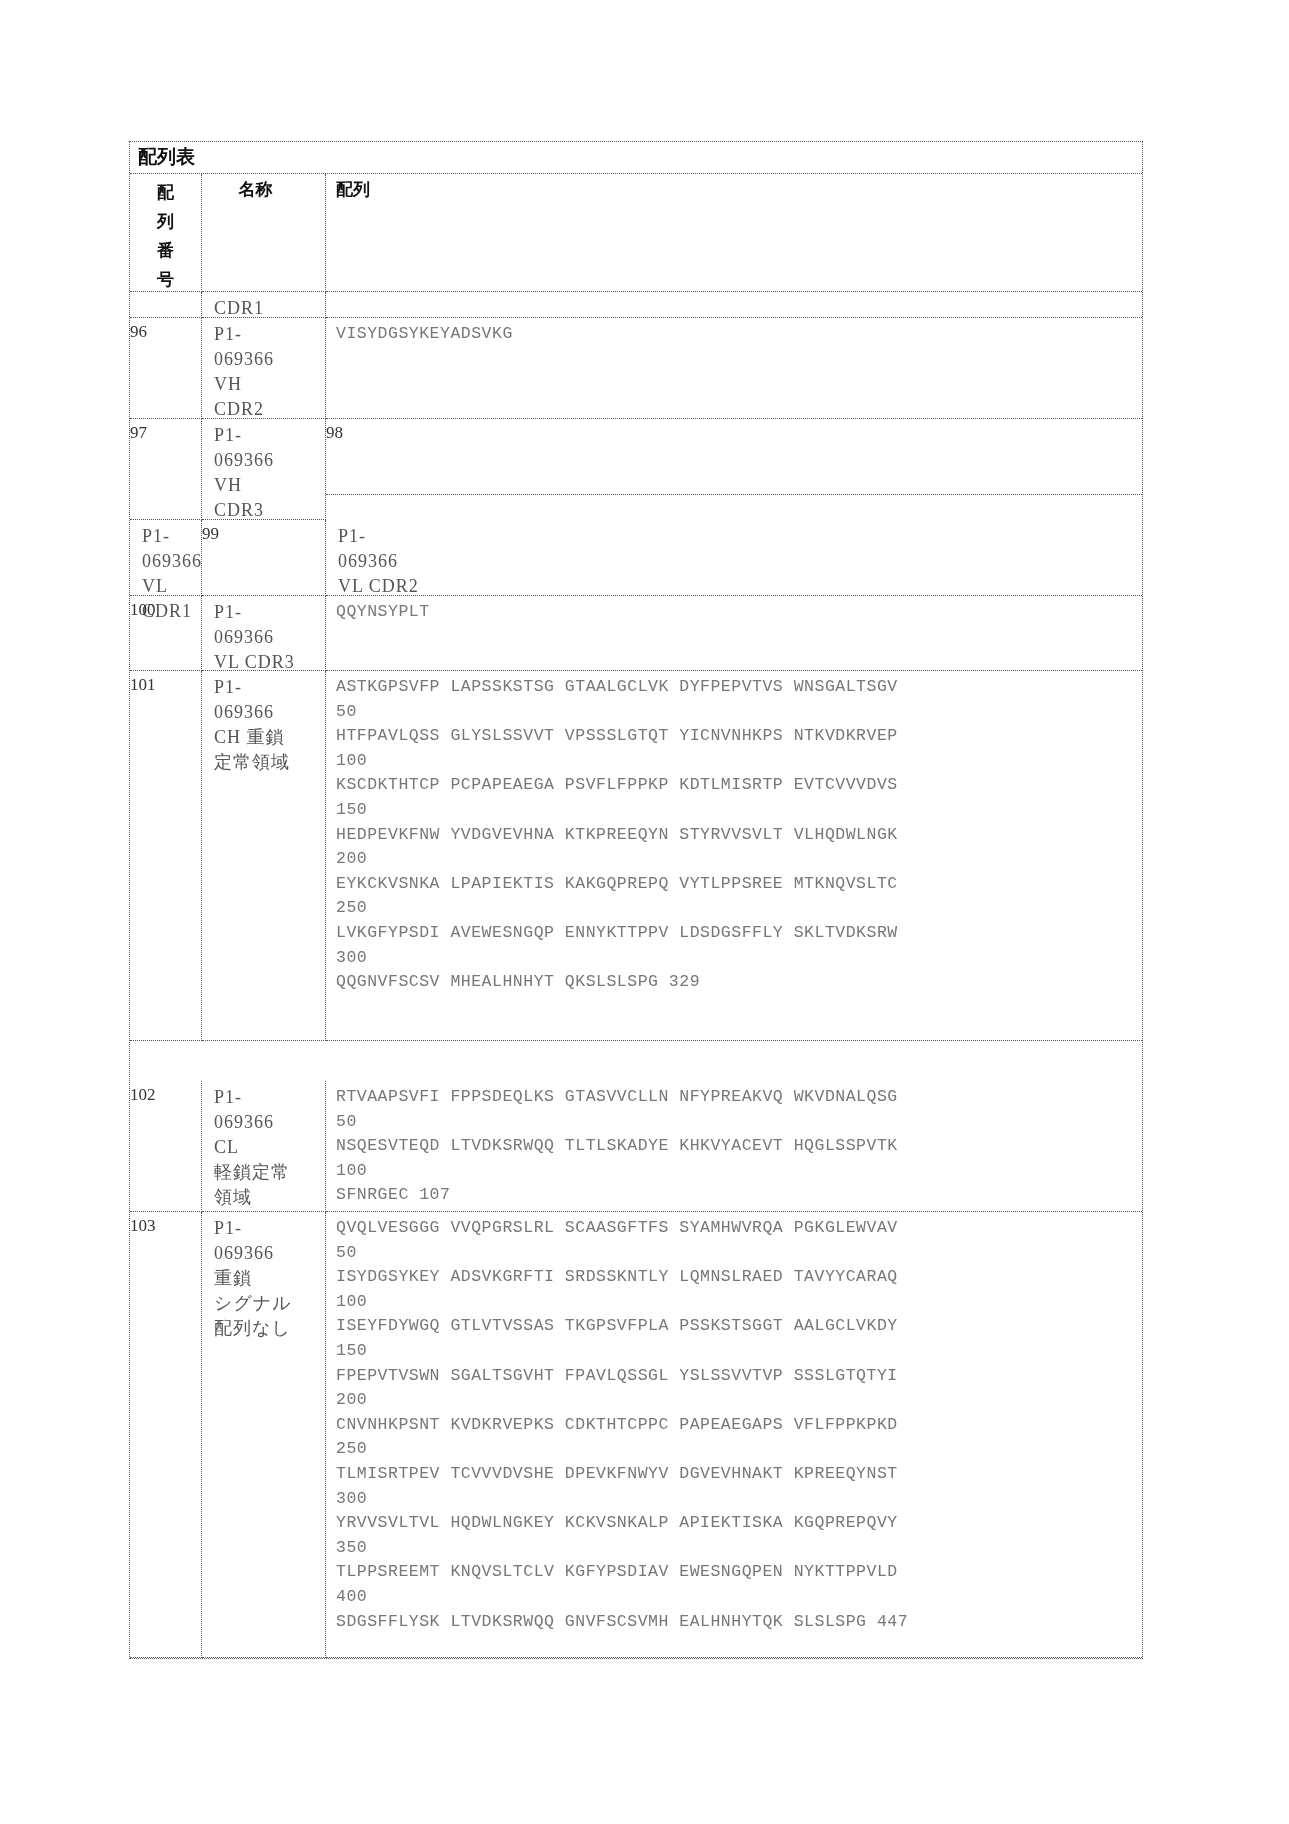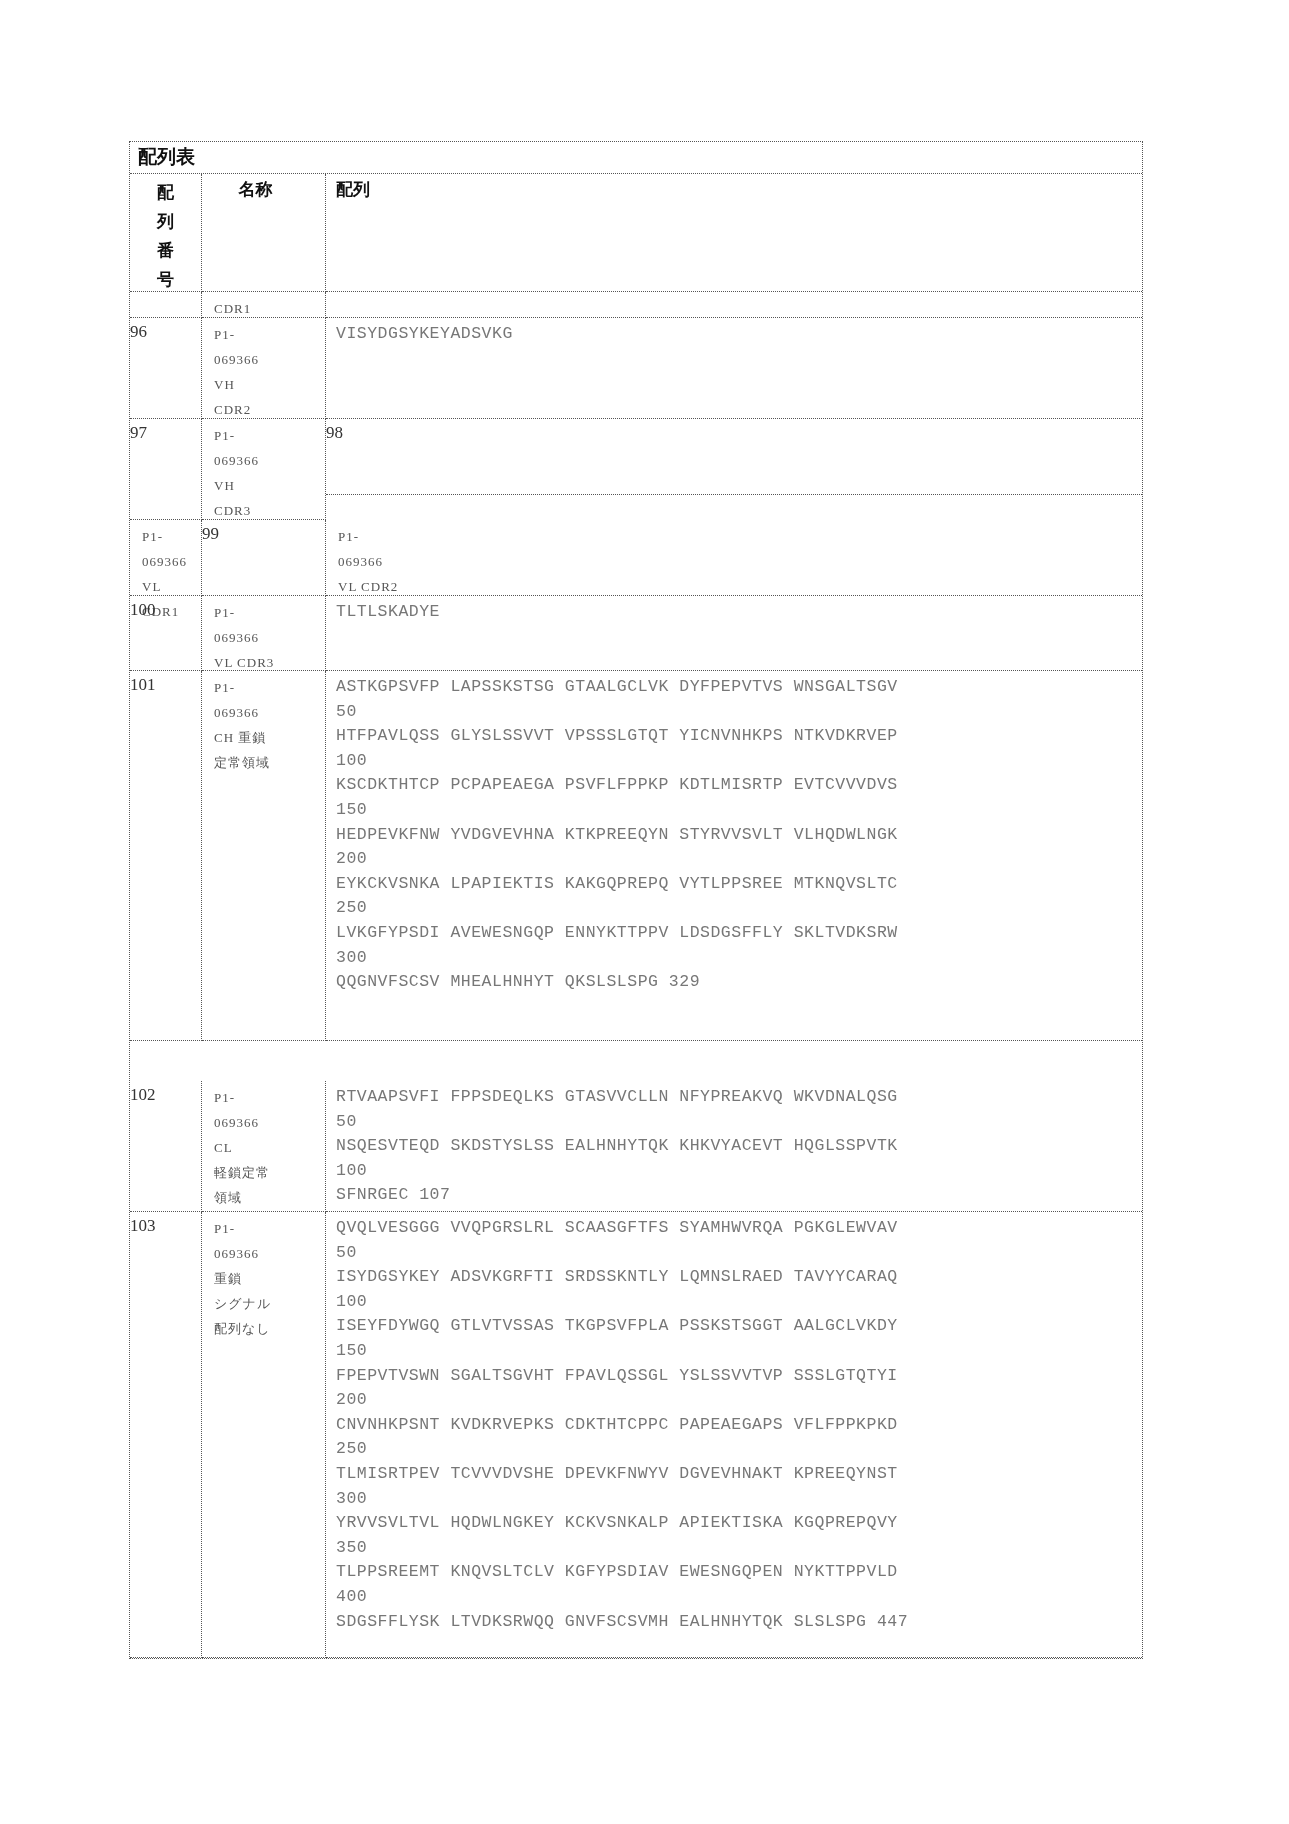--- a/index.html
+++ b/index.html
@@ -15,21 +15,21 @@
     }
     .grid { display: grid; grid-template-columns: 72px 124px 1fr; }
     .cell { border-right: 1px dotted #555; border-bottom: 1px dotted #555; box-sizing: border-box; }
     .cell:nth-child(3n) { border-right: none; }
     .hdr { font-family: "DejaVu Sans", sans-serif; font-weight: bold; font-size: 17px; color: #111; }
     .hdr-no { height: 118px; text-align: center; padding-top: 4px; line-height: 29px; }
     .hdr-no span { display: block; }
     .hdr-name { text-align: center; padding-top: 4px; padding-right: 16px; }
     .hdr-seq { padding: 4px 10px; }
     .no { text-align: left; font-size: 17px; padding-top: 4px; color: #333; }
-    .name { padding: 4px 0 0 12px; font-size: 13px; line-height: 25px; color: #555; letter-spacing: 1px; }
+    .name { padding: 4px 0 0 12px; font-size: 18px; line-height: 25px; color: #555; letter-spacing: 1px; }
     .name span { display: block; }
     .seq {
       padding: 4px 10px 0 10px; font-family: "Liberation Mono", monospace; font-size: 16.5px;
       line-height: 24.6px; color: #777; white-space: pre; letter-spacing: 0.5px;
     }
     .seq span { display: block; }
     .r-cdr1 { height: 26px; }
     .r-96 { height: 101px; }
     .r-97 { height: 101px; }
     .r-98 { height: 76px; }
@@ -86,38 +86,38 @@
         <span>P1-</span>
         <span>069366</span>
         <span>VL CDR2</span>
       </div>
       <div class="cell no r-100">100</div>
       <div class="cell name r-100">
         <span>P1-</span>
         <span>069366</span>
         <span>VL CDR3</span>
       </div>
-      <div class="cell seq r-100"><span>TLTLSKADYE</span></div>
+      <div class="cell seq r-100"><span>QQYNSYPLT</span></div>
       <div class="cell no r-101">101</div>
       <div class="cell name r-101">
         <span>P1-</span>
         <span>069366</span>
         <span>CH 重鎖</span>
         <span>定常領域</span>
       </div>
       <div class="cell seq r-101"><span>ASTKGPSVFP LAPSSKSTSG GTAALGCLVK DYFPEPVTVS WNSGALTSGV</span><span>50</span><span>HTFPAVLQSS GLYSLSSVVT VPSSSLGTQT YICNVNHKPS NTKVDKRVEP</span><span>100</span><span>KSCDKTHTCP PCPAPEAEGA PSVFLFPPKP KDTLMISRTP EVTCVVVDVS</span><span>150</span><span>HEDPEVKFNW YVDGVEVHNA KTKPREEQYN STYRVVSVLT VLHQDWLNGK</span><span>200</span><span>EYKCKVSNKA LPAPIEKTIS KAKGQPREPQ VYTLPPSREE MTKNQVSLTC</span><span>250</span><span>LVKGFYPSDI AVEWESNGQP ENNYKTTPPV LDSDGSFFLY SKLTVDKSRW</span><span>300</span><span>QQGNVFSCSV MHEALHNHYT QKSLSLSPG 329</span></div>
       <div class="cell no r-102">102</div>
       <div class="cell name r-102">
         <span>P1-</span>
         <span>069366</span>
         <span>CL</span>
         <span>軽鎖定常</span>
         <span>領域</span>
       </div>
-      <div class="cell seq r-102"><span>RTVAAPSVFI FPPSDEQLKS GTASVVCLLN NFYPREAKVQ WKVDNALQSG</span><span>50</span><span>NSQESVTEQD SKDSTYSLSS EALHNHYTQK KHKVYACEVT HQGLSSPVTK</span><span>100</span><span>SFNRGEC 107</span></div>
+      <div class="cell seq r-102"><span>RTVAAPSVFI FPPSDEQLKS GTASVVCLLN NFYPREAKVQ WKVDNALQSG</span><span>50</span><span>NSQESVTEQD LTVDKSRWQQ TLTLSKADYE KHKVYACEVT HQGLSSPVTK</span><span>100</span><span>SFNRGEC 107</span></div>
       <div class="cell no r-103">103</div>
       <div class="cell name r-103">
         <span>P1-</span>
         <span>069366</span>
         <span>重鎖</span>
         <span>シグナル</span>
         <span>配列なし</span>
       </div>
       <div class="cell seq r-103"><span>QVQLVESGGG VVQPGRSLRL SCAASGFTFS SYAMHWVRQA PGKGLEWVAV</span><span>50</span><span>ISYDGSYKEY ADSVKGRFTI SRDSSKNTLY LQMNSLRAED TAVYYCARAQ</span><span>100</span><span>ISEYFDYWGQ GTLVTVSSAS TKGPSVFPLA PSSKSTSGGT AALGCLVKDY</span><span>150</span><span>FPEPVTVSWN SGALTSGVHT FPAVLQSSGL YSLSSVVTVP SSSLGTQTYI</span><span>200</span><span>CNVNHKPSNT KVDKRVEPKS CDKTHTCPPC PAPEAEGAPS VFLFPPKPKD</span><span>250</span><span>TLMISRTPEV TCVVVDVSHE DPEVKFNWYV DGVEVHNAKT KPREEQYNST</span><span>300</span><span>YRVVSVLTVL HQDWLNGKEY KCKVSNKALP APIEKTISKA KGQPREPQVY</span><span>350</span><span>TLPPSREEMT KNQVSLTCLV KGFYPSDIAV EWESNGQPEN NYKTTPPVLD</span><span>400</span><span>SDGSFFLYSK LTVDKSRWQQ GNVFSCSVMH EALHNHYTQK SLSLSPG 447</span></div>
     </div>

